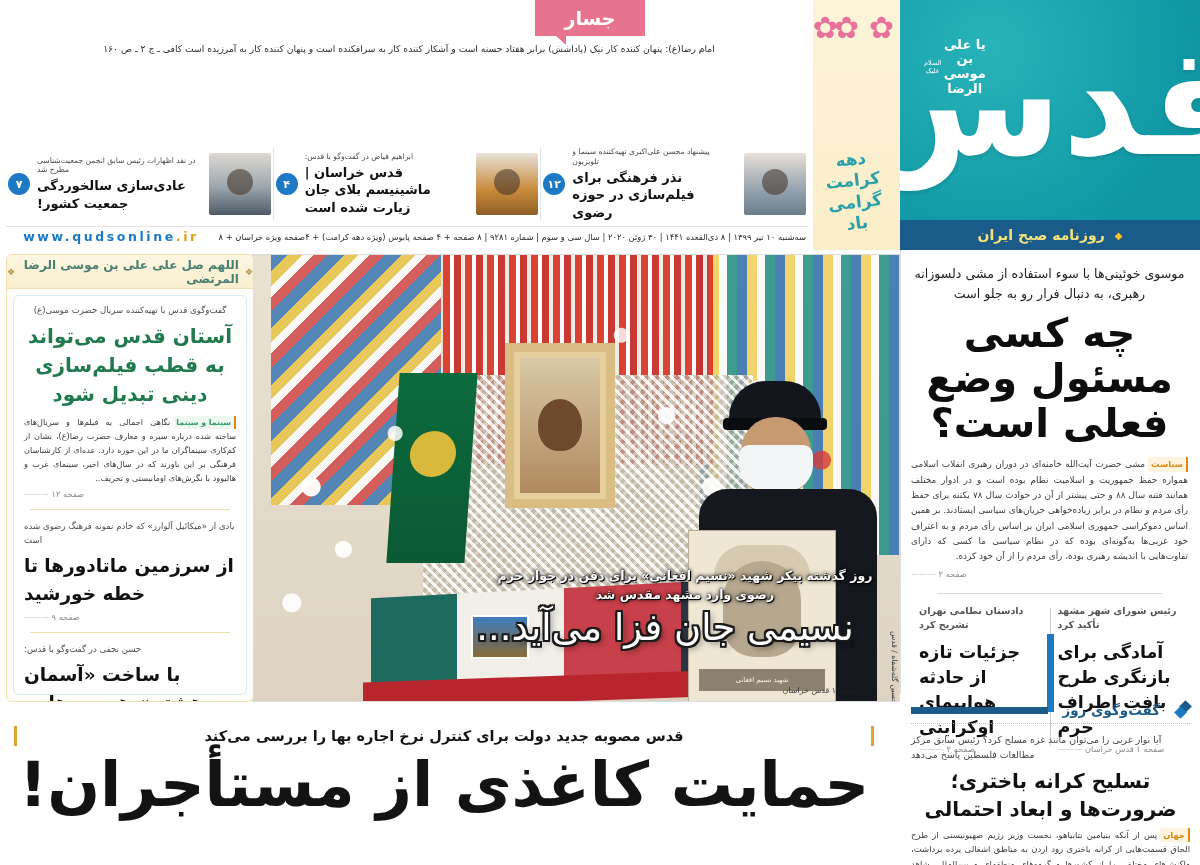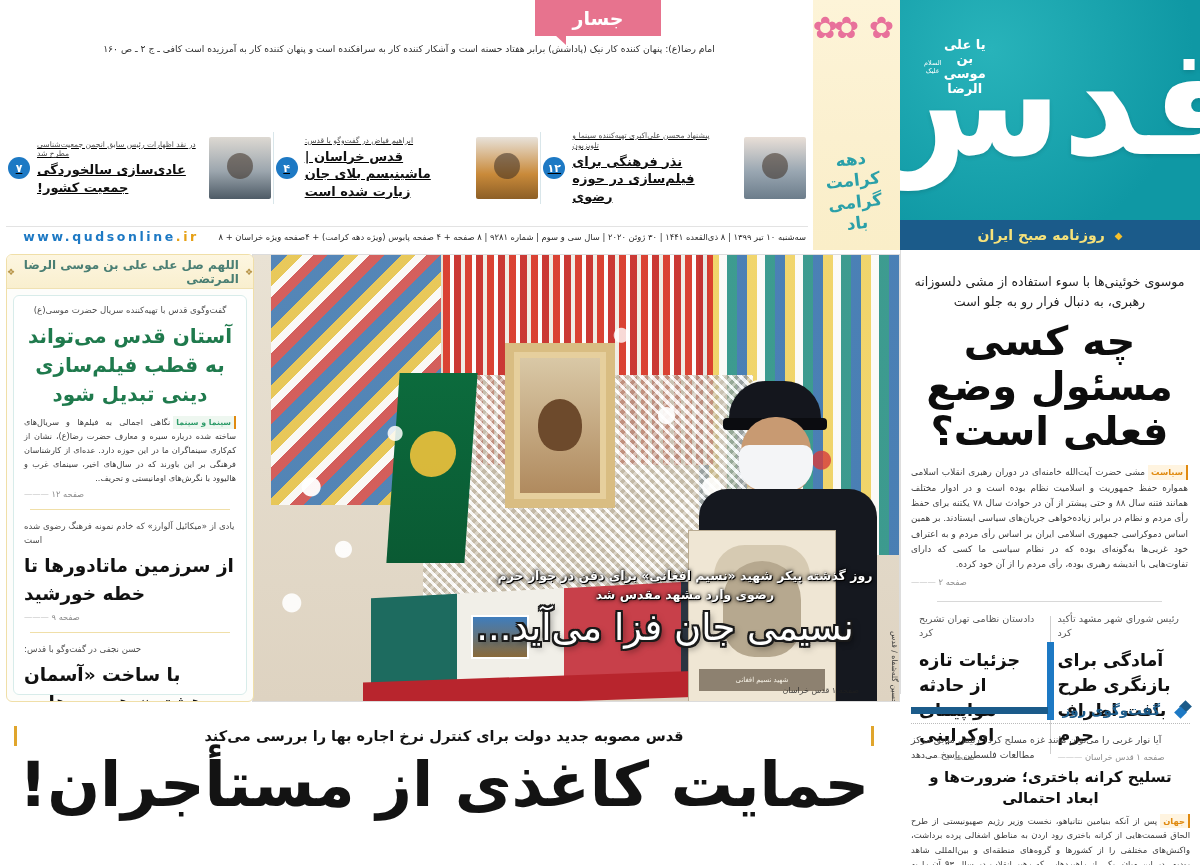--- a/index.html
+++ b/index.html
@@ -51,21 +51,21 @@
   .orn-flowers span:nth-child(2){ margin-right:14px; }
   .orn-text{
     position:absolute; right:8px; bottom:16px; width:76px;
     color:#1a9aa6; font-size:17px; font-weight:bold; line-height:1.25;
     text-align:center; direction:rtl; transform:rotate(-6deg); opacity:.92;
   }
   .orn-edge{ position:absolute; left:0; top:0; width:5px; height:100%; background:#ffffff;}
 
   
   .jasar{
-    position:absolute; left:535px; top:0; width:126px; height:36px;
+    position:absolute; left:535px; top:0; width:110px; height:36px;
     background:#e7738e; color:#ffffff; font-size:19px; font-weight:bold;
     display:flex; align-items:center; justify-content:center; letter-spacing:4px;
     direction:rtl;
   }
   .jasar::after{
     content:""; position:absolute; left:20px; bottom:-9px;
     border-left:11px solid transparent; border-right:0 solid transparent;
     border-top:10px solid #e7738e;
   }
 
@@ -98,22 +98,22 @@
   .leadbox-pageref{
     position:absolute; left:14px; bottom:6px; font-size:8.5px; color:#8a8a8a;
     direction:rtl; border-right:2px solid #e0b030; padding-right:4px;
   }
   .leadbox-pageref::before{
     content:"———"; color:#bdbdbd; margin-left:4px; letter-spacing:-2px;
   }
 
   
   .teasers{
-    position:absolute; right:392px; left:6px; top:132px; height:72px;
-    display:flex; direction:rtl;text-decoration:underline;
+    position:absolute; right:392px; left:6px; top:148px; height:72px;
+    display:flex; direction:rtl;
   }
   .teaser{
     position:relative; flex:1; height:72px; display:flex; align-items:center;
     border-left:1px solid #d9e6ea; padding:0 2px;
   }
   .teaser:last-child{ border-left:none; }
   .teaser-photo{
     width:62px; height:62px; flex:0 0 62px; border-radius:2px; overflow:hidden;
     background:#cbd6dc; position:relative;
   }
@@ -148,21 +148,21 @@
     font-weight:bold; letter-spacing:2.6px; direction:ltr;
   }
   .infobar-url .dotir{ color:#e6a014; }
 
   
   .main{ position:absolute; left:0; top:250px; width:1200px; height:615px; }
 
   
   .rightcol{
     position:absolute; right:0; top:0; width:300px; height:444px;
-    padding:20px 12px 0 10px; border-left:1px solid #dddddd; direction:rtl;
+    padding:12px 12px 0 10px; border-left:1px solid #dddddd; direction:rtl;
   }
   .lead-kicker{
     font-size:12.6px; color:#222; line-height:1.55; text-align:center; margin-top:2px;
   }
   .lead-head{
     font-size:40px; font-weight:bold; color:#0d0d0d; line-height:1.12;
     text-align:center; margin-top:8px; letter-spacing:-1px;
   }
   .lead-body{
     margin-top:12px; font-size:8.9px; color:#3b3b3b; line-height:1.72;
@@ -174,21 +174,21 @@
   }
   .pageref{
     margin-top:4px; font-size:8.3px; color:#8a8a8a; direction:rtl; text-align:left;
   }
   .pageref::after{ content:" ———"; color:#c9c9c9; letter-spacing:-2px;}
 
   .hr-soft{ border:0; border-top:1px solid #d8d8d8; margin:14px 26px 10px 26px; }
 
   .two-sub{ display:flex; direction:rtl; position:relative; margin-top:2px; }
   .sub{ flex:1; padding:0 8px; direction:rtl; }
-  .sub-kicker{ font-size:9.6px; color:#555; line-height:1.45; text-align:left; }
+  .sub-kicker{ font-size:9.6px; color:#555; line-height:1.45; text-align:left;font-weight:bold; }
   .sub-head{ font-size:17.5px; font-weight:bold; color:#111; line-height:1.42; text-align:left; margin-top:9px; }
   .sub-divider{
     position:absolute; left:50%; top:4px; width:1px; height:138px; background:#cfcfcf;
   }
   .sub-divider::before{
     content:""; position:absolute; left:-3px; top:26px; width:7px; height:78px;
     background:#1d79c4;
   }
 
   
@@ -199,21 +199,21 @@
   .gof-title{ font-size:13.5px; font-weight:bold; color:#1b5b8a; white-space:nowrap;}
   .gof-mark{ position:relative; width:16px; height:16px; flex:0 0 16px;}
   .gof-mark span{
     position:absolute; width:9px; height:9px; background:#1b5b8a; transform:rotate(45deg);
   }
   .gof-mark span:nth-child(1){ right:0; top:0;}
   .gof-mark span:nth-child(2){ right:5px; top:6px; background:#1d79c4;}
   .gof-bar{ flex:1; height:7px; background:#1b5b8a; }
   .gof-dots{ height:3px; border-top:1px dotted #bbb; margin:5px 0 6px 0;}
   .gof-kicker{ font-size:9.4px; color:#444; line-height:1.6; text-align:left;}
-  .gof-head{ font-size:15px; font-weight:bold; color:#111; margin-top:5px; text-align:center; line-height:1.4;}
+  .gof-head{ font-size:20px; font-weight:bold; color:#111; margin-top:5px; text-align:center; line-height:1.4;}
   .gof-body{ margin-top:5px; font-size:8.5px; color:#3b3b3b; line-height:1.68; text-align:justify;}
 
   
   .photo{
     position:absolute; right:300px; top:4px; width:648px; height:448px;
     overflow:hidden; border:1px solid #dcdcdc; background:#d8cfc0;
   }
   .ph-layer{ position:absolute; inset:0; }
   .ph-bg{
     background:

